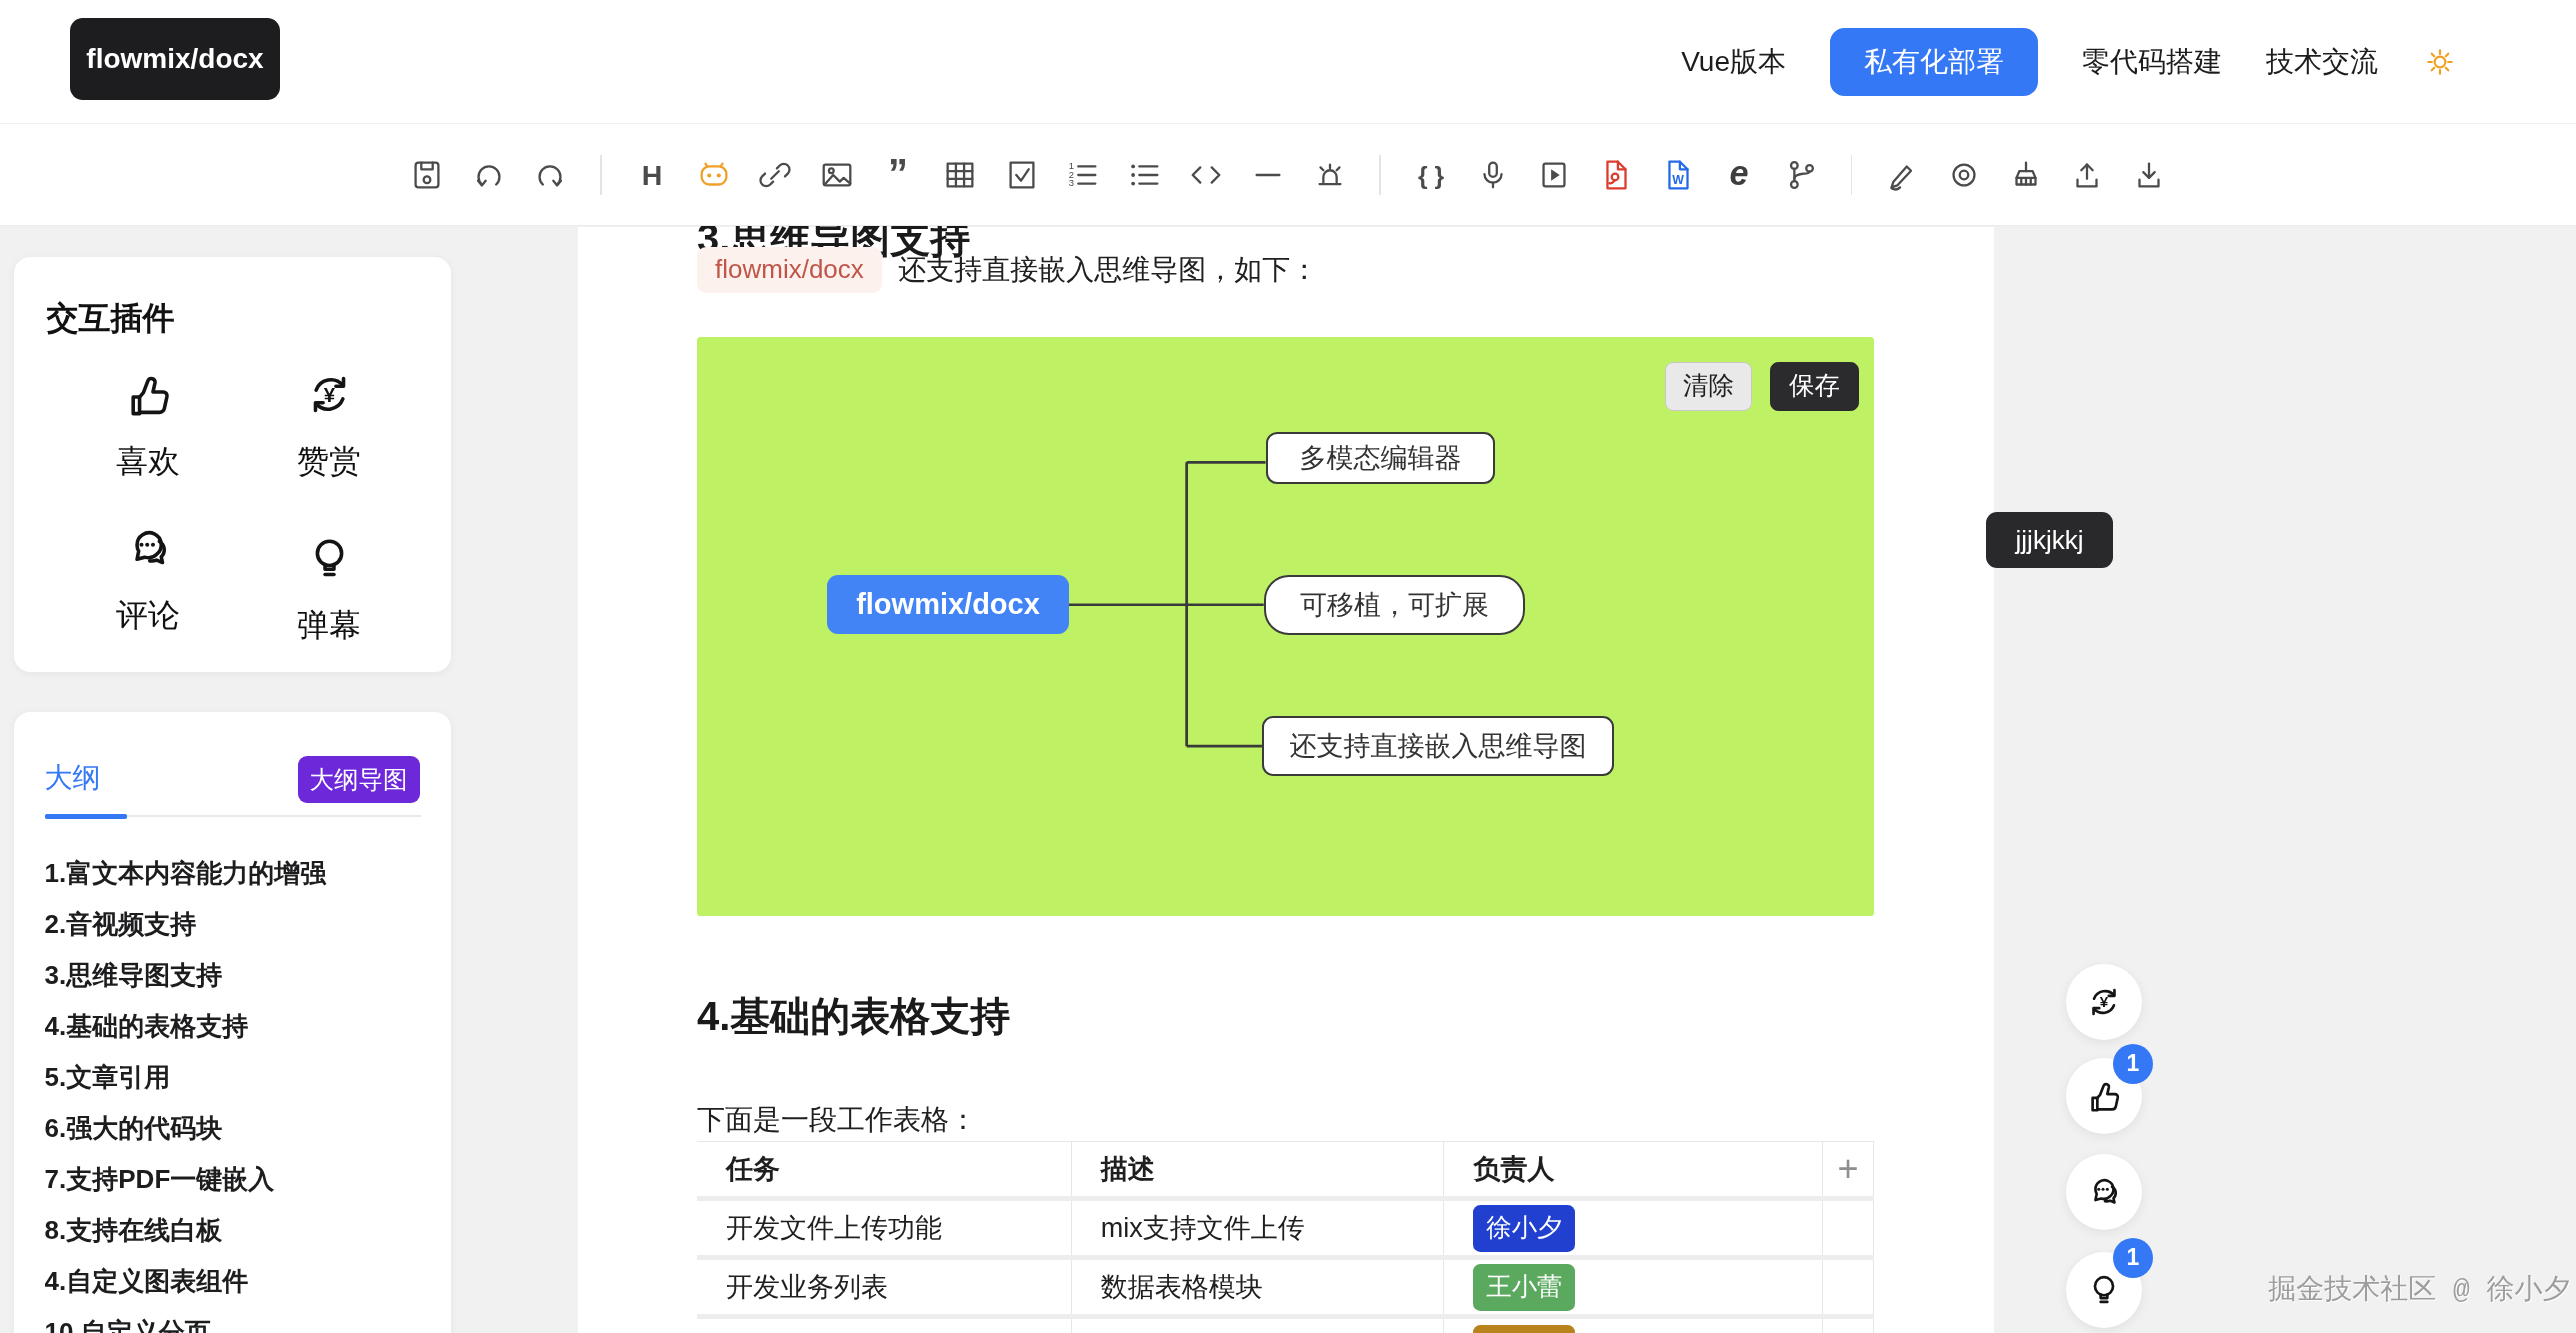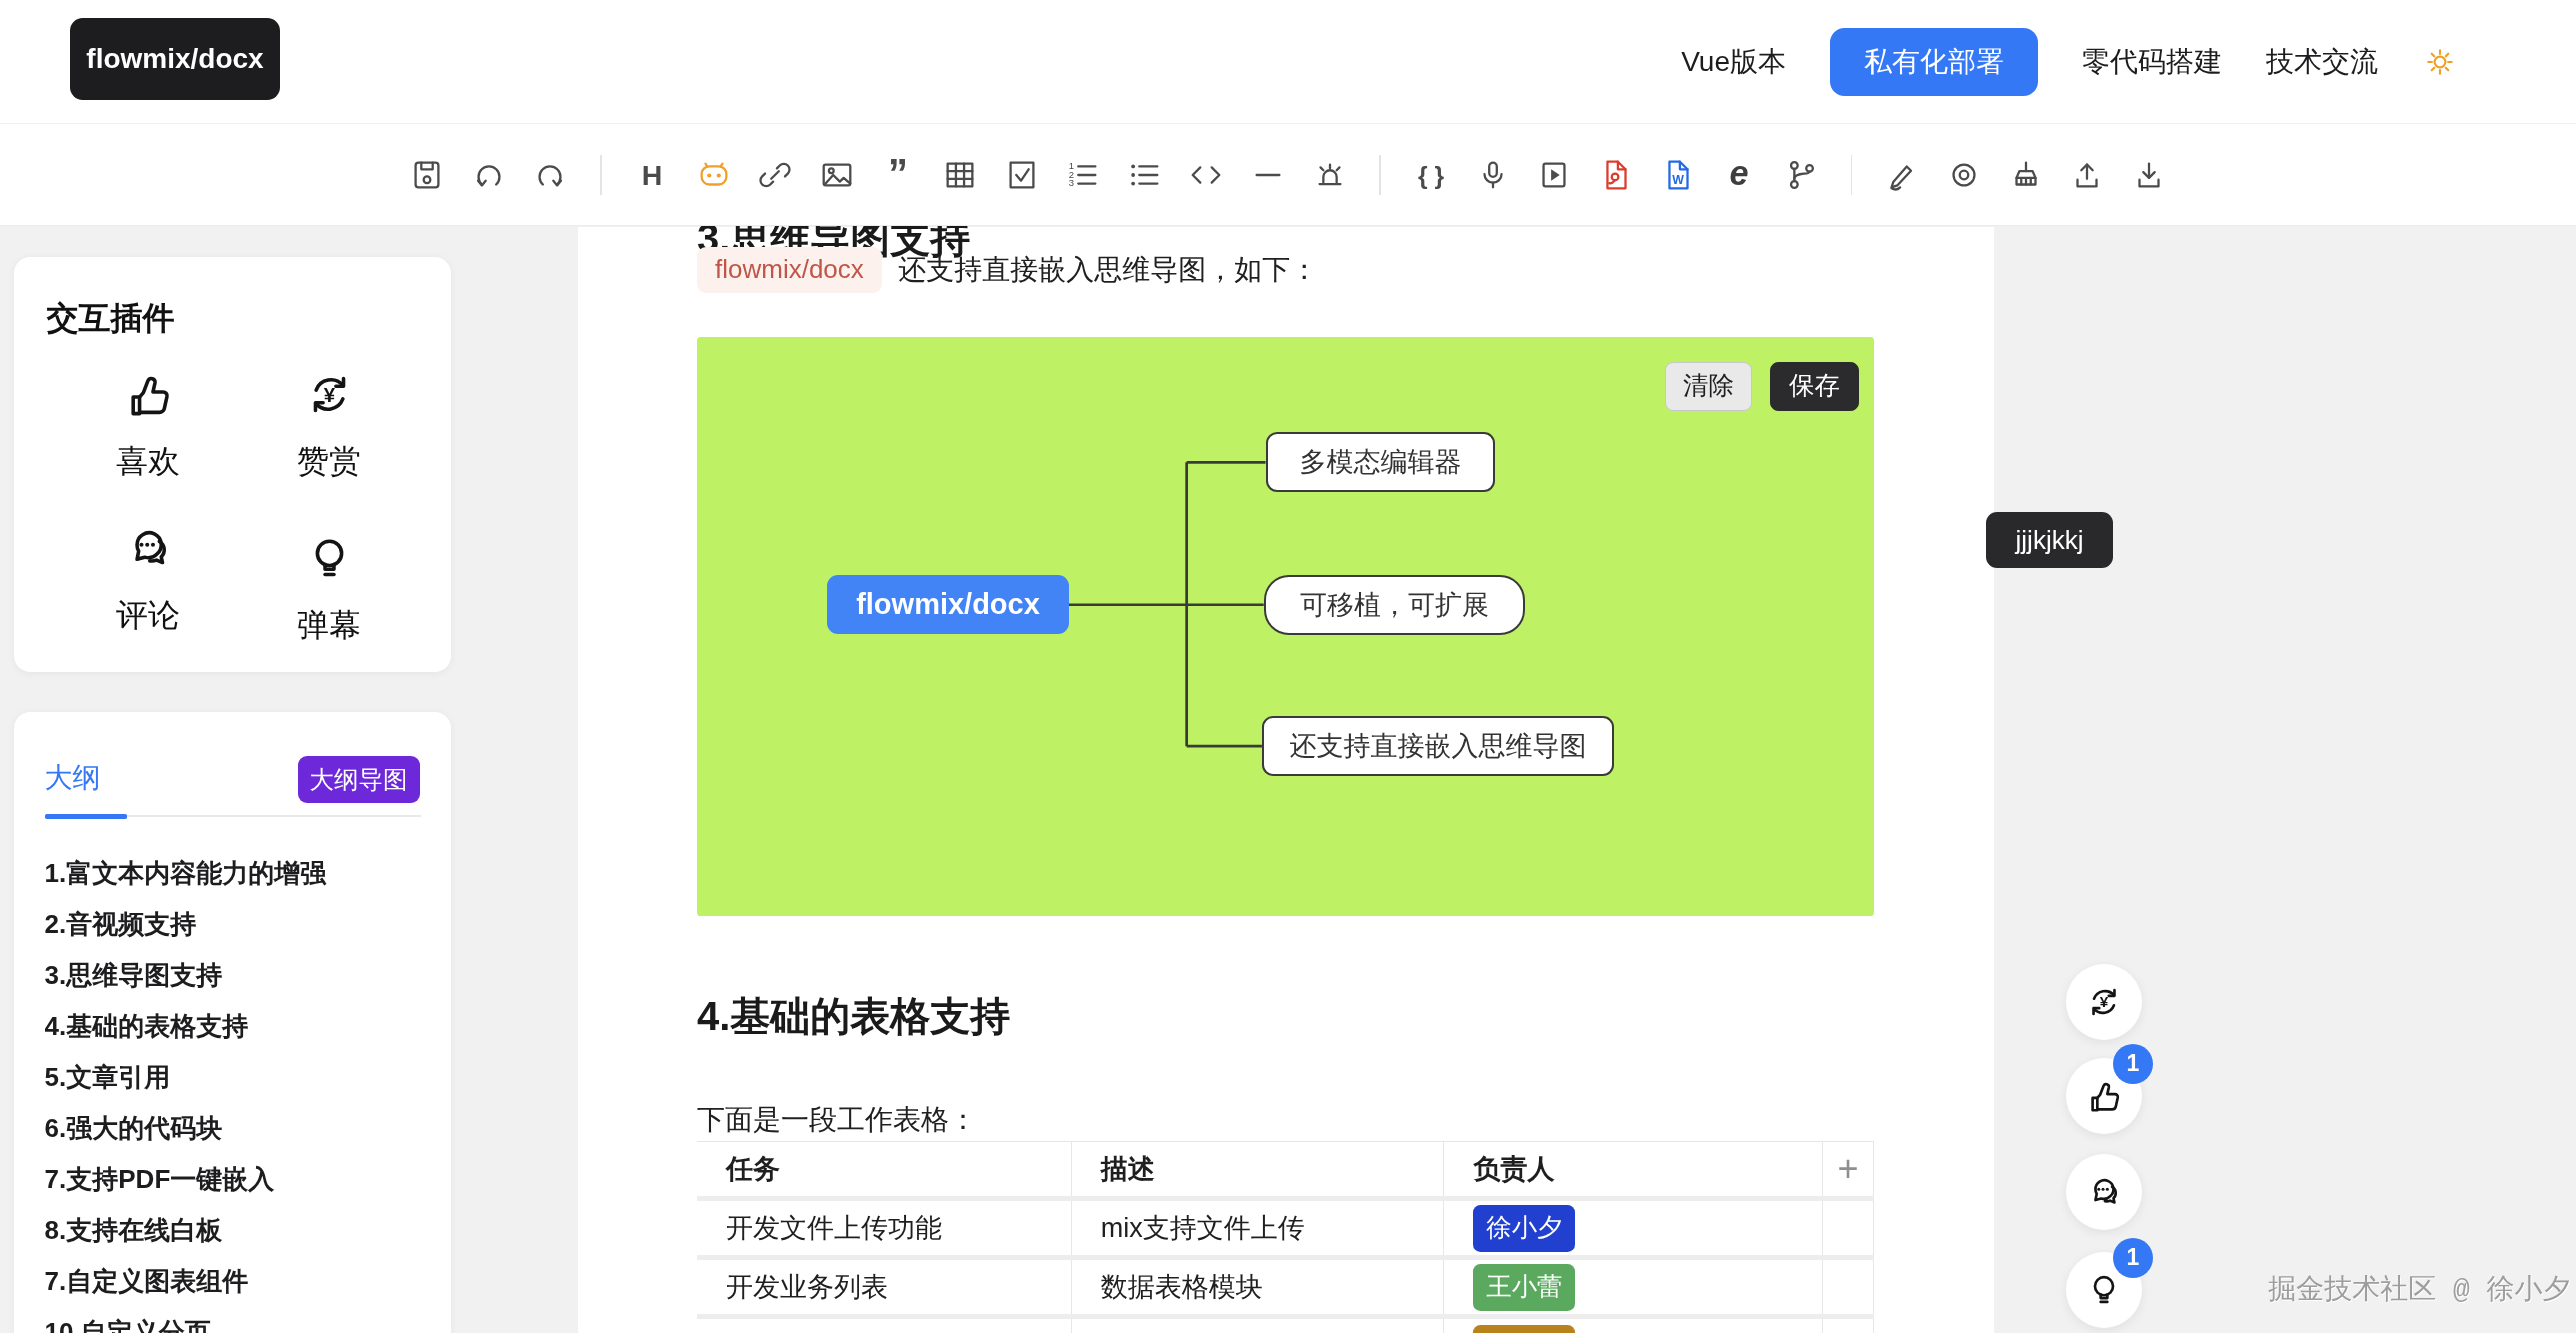--- a/index.html
+++ b/index.html
@@ -99,21 +99,21 @@
   .mm-btn { position:absolute; top:24.5px; height:49px; font-size:25.4px; border-radius:8.2px; cursor:pointer; }
   .mm-clear { left:968px; width:87px; background:#e9e9e9; border:0.9px solid #c8c8c8; color:#1f1f1f; }
   .mm-save  { left:1073px; width:89px; background:#2b2b2e; border:0.9px solid #2b2b2e; color:#fff; }
   .mm-svg { position:absolute; left:0; top:0; width:1177px; height:579px; }
   .mm-node {
     position:absolute; display:flex; align-items:center; justify-content:center;
     border-radius:11px; font-size:27px; white-space:nowrap;
   }
   .mm-root { left:130px; top:238px; width:242px; height:59px; background:#4284f5; color:#fff; font-weight:bold; font-size:29px; }
   .mm-child { background:#fff; border:2.7px solid #3a3a3a; color:#333; }
-  .mm-c0 { left:569px; top:95px; width:229px; height:60px; }
+  .mm-c0 { left:569px; top:95px; width:229px; height:52px; }
   .mm-c1 { left:567px; top:238px; width:261px; height:60px;border-radius:25px; }
   .mm-c2 { left:565px; top:379px; width:352px; height:60px; }
   .sec-heading { position:absolute; left:119px; top:762px; font-size:40px; font-weight:bold; color:#1a1a1a; }
   .sec-lead    { position:absolute; left:119px; top:874px; font-size:28px; color:#202020; }
   
   .wtable { position:absolute; left:119px; top:914px; width:1177px; border-top:0.9px solid #e7e7e7; }
   .wrow { display:flex; background:#fff; border-bottom:5.4px solid #ededee; }
   .wcell {
     display:flex; align-items:center; padding-left:29px; font-size:27px; color:#1f1f1f;
     border-right:0.9px solid #e7e7e7; height:54px;
@@ -403,21 +403,21 @@
   <div class="outline-sep-active"></div>
   <ul class="outline-list">
       <li>1.富文本内容能力的增强</li>
       <li>2.音视频支持</li>
       <li>3.思维导图支持</li>
       <li>4.基础的表格支持</li>
       <li>5.文章引用</li>
       <li>6.强大的代码块</li>
       <li>7.支持PDF一键嵌入</li>
       <li>8.支持在线白板</li>
-      <li>7.自定义图表组件</li>
+      <li>4.自定义图表组件</li>
       <li>10.自定义分页</li>
     </ul>
 </div>
 
 <div class="content-col">
   <h2 class="clipped-heading">3.思维导图支持</h2>
 
   <div class="intro-row">
     <span class="code-chip">flowmix/docx</span>
     <span class="intro-text">还支持直接嵌入思维导图，如下：</span>

